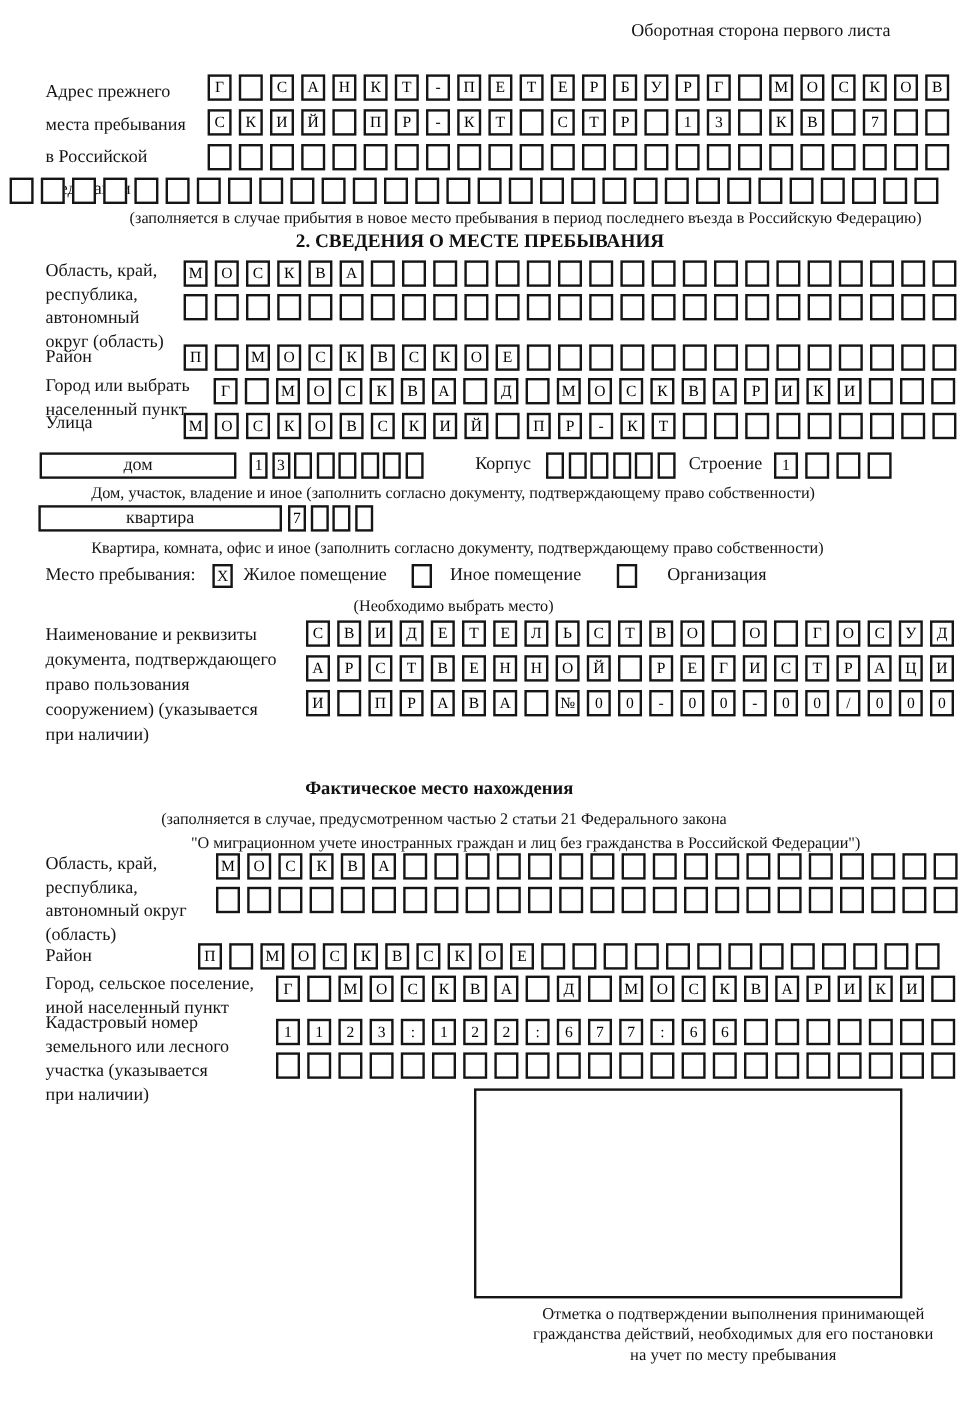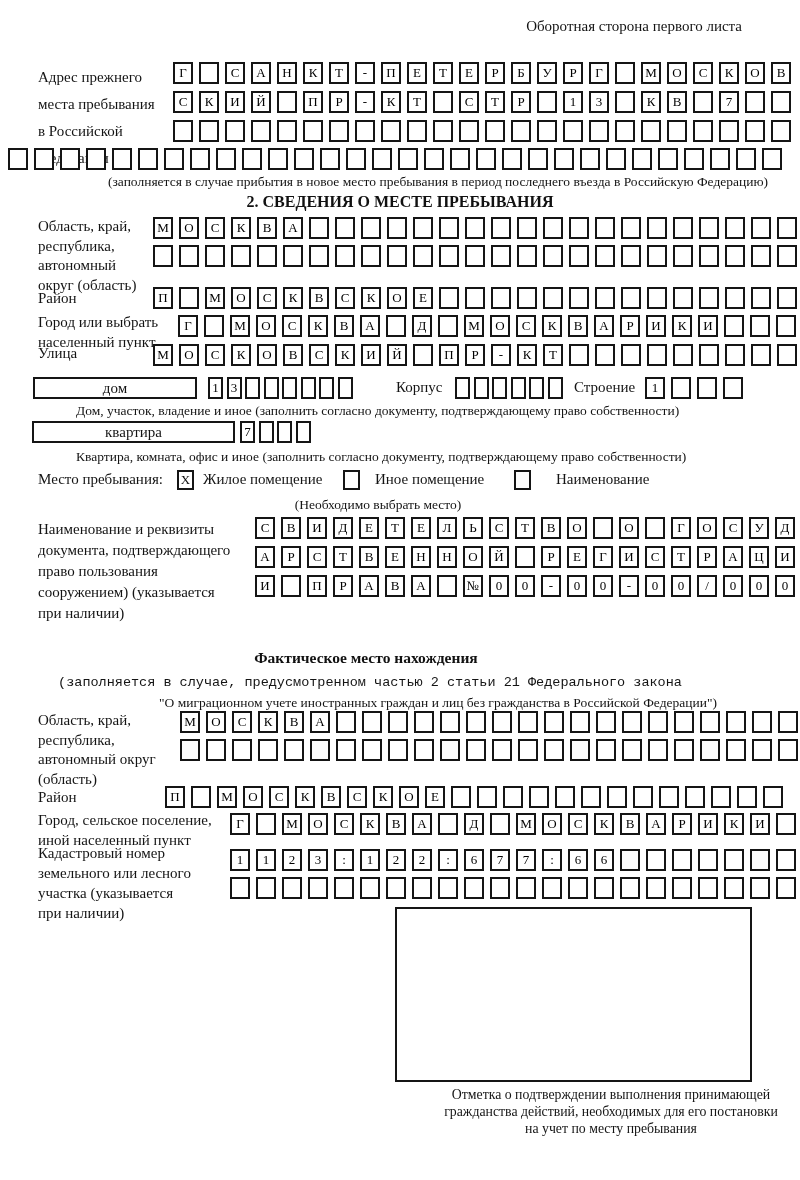--- a/index.html
+++ b/index.html
@@ -342,21 +342,21 @@
     <div class="cell"></div>
   </div>
 <div class="abs cap" style="left:38px;top:449px;">Квартира, комната, офис и иное (заполнить согласно документу, подтверждающему право собственности)</div>
 
 <div class="abs lbl" style="left:38px;top:471px;">Место пребывания:</div>
 <div class="abs checkcell" style="left:177px;top:470px;">X</div>
 <div class="abs lbl" style="left:203px;top:471px;">Жилое помещение</div>
 <div class="abs checkcell" style="left:343px;top:470px;"></div>
 <div class="abs lbl" style="left:375px;top:471px;">Иное помещение</div>
 <div class="abs checkcell" style="left:514px;top:470px;"></div>
-<div class="abs lbl" style="left:556px;top:471px;">Наименование</div>
+<div class="abs lbl" style="left:556px;top:471px;">Организация</div>
 <div class="abs cap center" style="left:160px;top:497px;width:360px;">(Необходимо выбрать место)</div>
 
 <div class="abs lbl" style="left:38px;top:519px;line-height:21px;">
   <div>Наименование и реквизиты</div>
   <div>документа, подтверждающего</div>
   <div>право пользования</div>
   <div>сооружением) (указывается</div>
   <div>при наличии)</div>
 </div>
 <div class="abs boxrow" style="left:255px;top:517px;">
@@ -423,21 +423,21 @@
     <div class="cell">-</div>
     <div class="cell">0</div>
     <div class="cell">0</div>
     <div class="cell">/</div>
     <div class="cell">0</div>
     <div class="cell">0</div>
     <div class="cell">0</div>
   </div>
 
 <div class="abs bold center" style="left:0;top:649px;width:732px;font-size:15.5px;">Фактическое место нахождения</div>
-<div class="abs cap center" style="left:0;top:675px;width:664px;font-family:Liberation Mono, monospace;">(заполняется в случае, предусмотренном частью 2 статьи 21 Федерального закона</div>
+<div class="abs cap center" style="left:0;top:675px;width:664px;">(заполняется в случае, предусмотренном частью 2 статьи 21 Федерального закона</div>
 <div class="abs cap center" style="left:0;top:695px;width:800px;">"О миграционном учете иностранных граждан и лиц без гражданства в Российской Федерации")</div>
 
 <div class="abs lbl" style="left:38px;top:711px;line-height:19.5px;">
   <div>Область, край,</div>
   <div>республика,</div>
   <div>автономный округ</div>
   <div>(область)</div>
 </div>
 <div class="abs boxrow" style="left:180px;top:711px;">
     <div class="cell">М</div>

